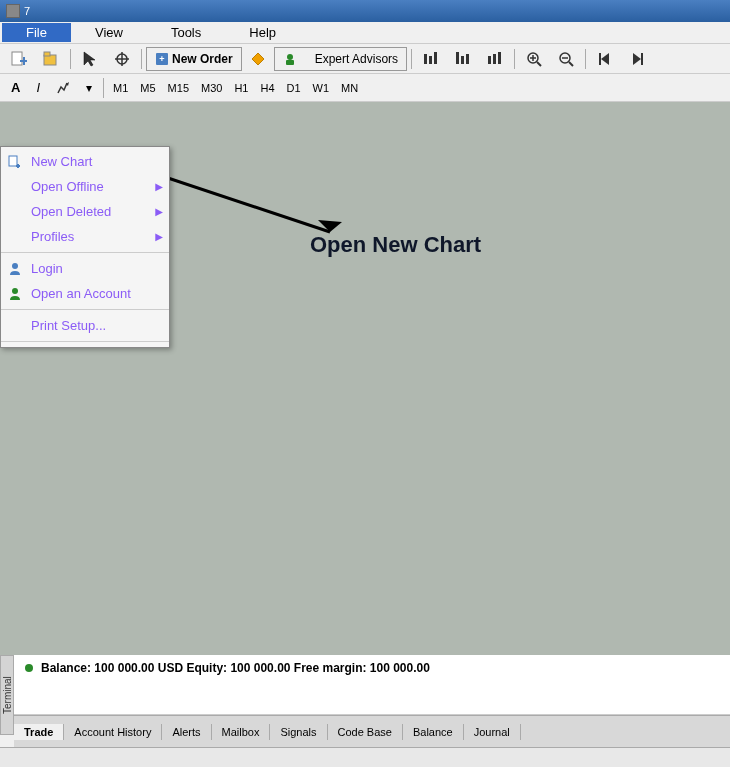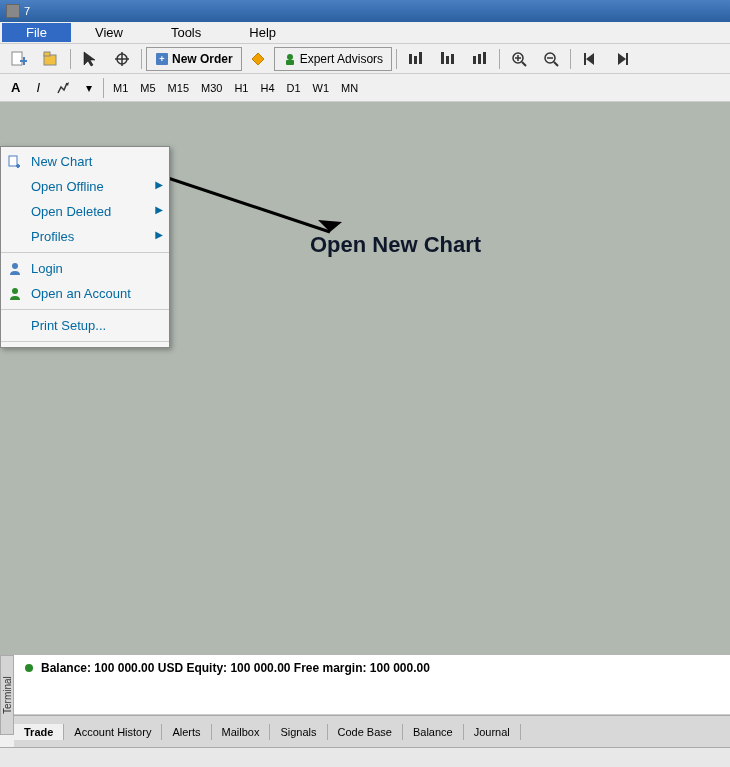--- a/index.html
+++ b/index.html
@@ -95,21 +95,21 @@
     .expert-btn {
       background: #f0f0f0;
       border: 1px solid #999;
       padding: 2px 8px;
       font-size: 12px;
       color: #000;
       cursor: pointer;
       height: 24px;
       display: flex;
       align-items: center;
-      gap: 3px;
+      gap: 18px;
       text-align: right;
     }
 
     
     .toolbar2 {
       background: #f0f0f0;
       height: 28px;
       display: flex;
       align-items: center;
       border-bottom: 1px solid #ccc;
@@ -133,23 +133,23 @@
       background: #f5f5f5;
       border: 1px solid #888;
       box-shadow: 2px 2px 5px rgba(0,0,0,0.3);
       width: 170px;
       z-index: 100;
       padding: 2px 0;
     }
     .dropdown-item {
       padding: 5px 20px 5px 30px;
       cursor: pointer;
-      color: #0369a1;
-      display: flex;
-      align-items: flex-start;
+      color: #8b5cf6;
+      display: flex;
+      align-items: center;
       gap: 6px;
       position: relative;
     }
     .dropdown-separator {
       height: 1px;
       background: #ccc;
       margin: 3px 0;
     }
     .dropdown-item .arrow {
       position: absolute;

